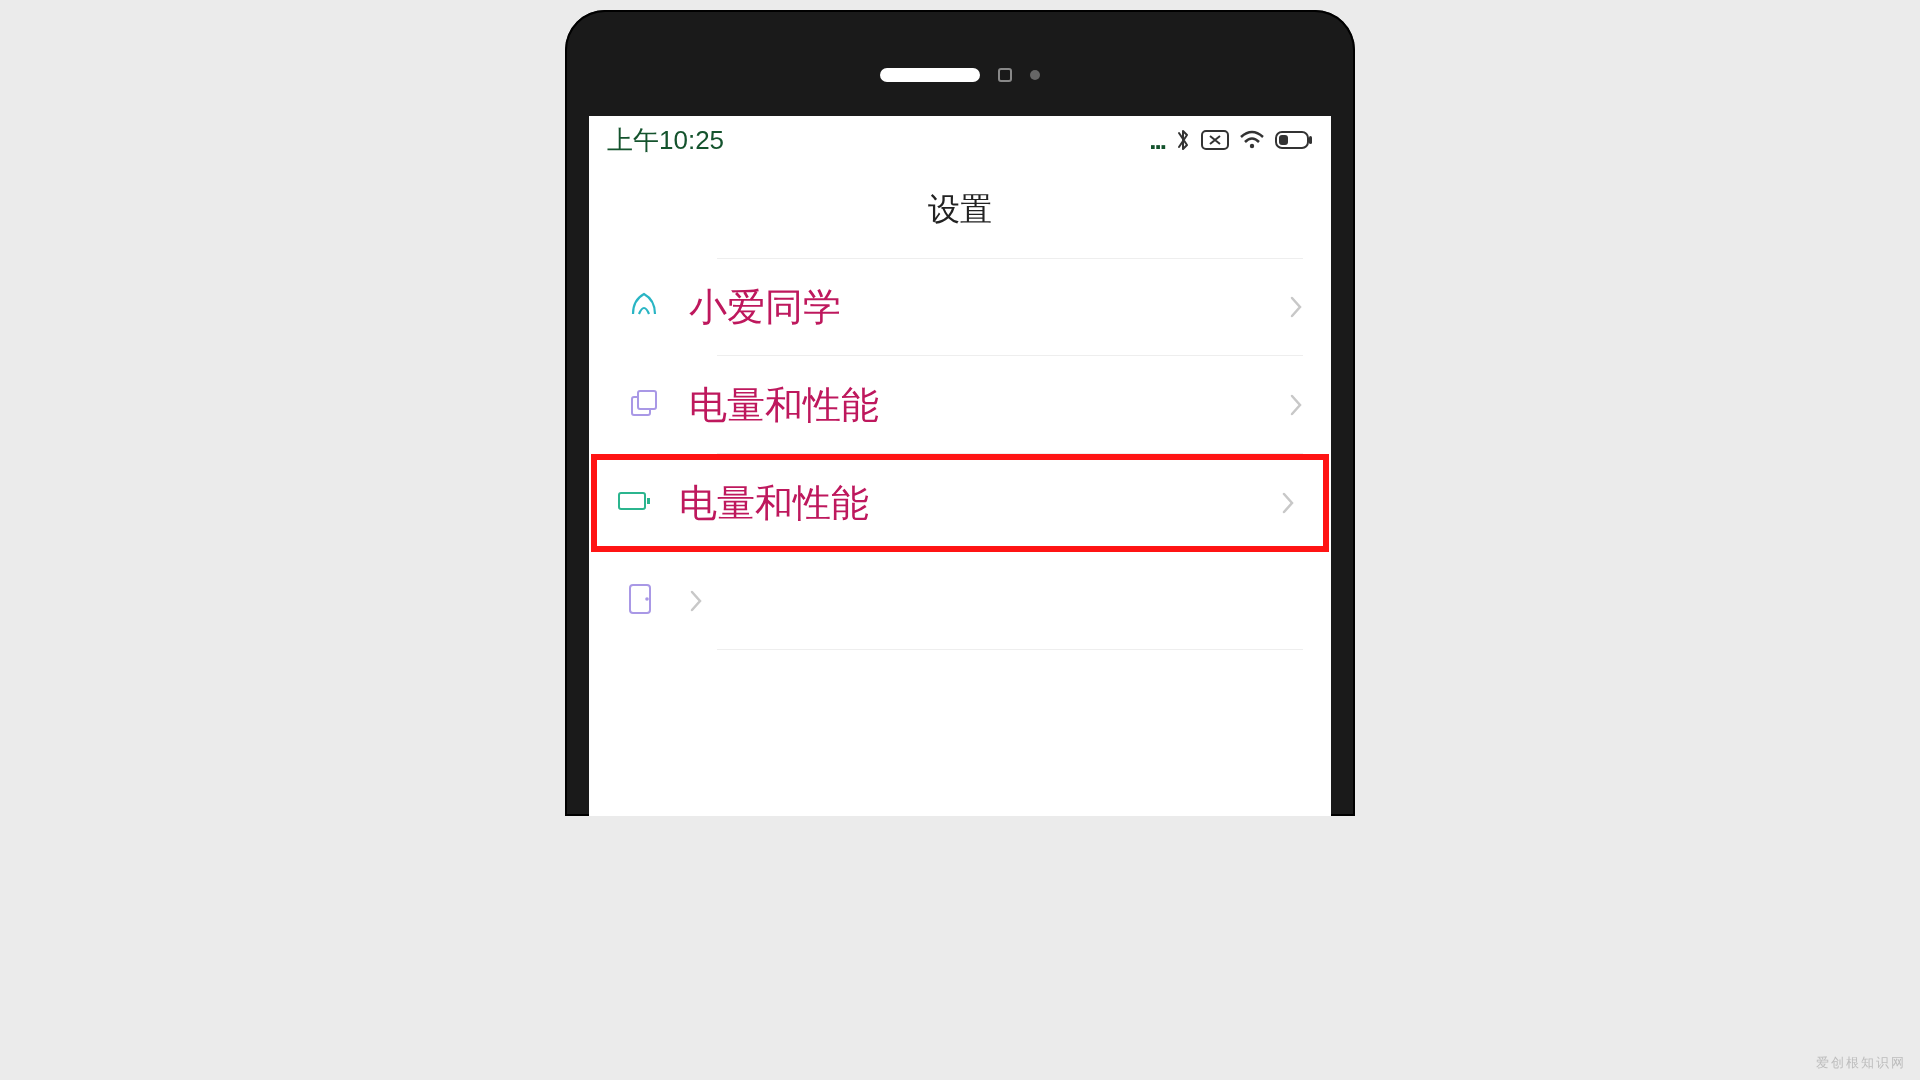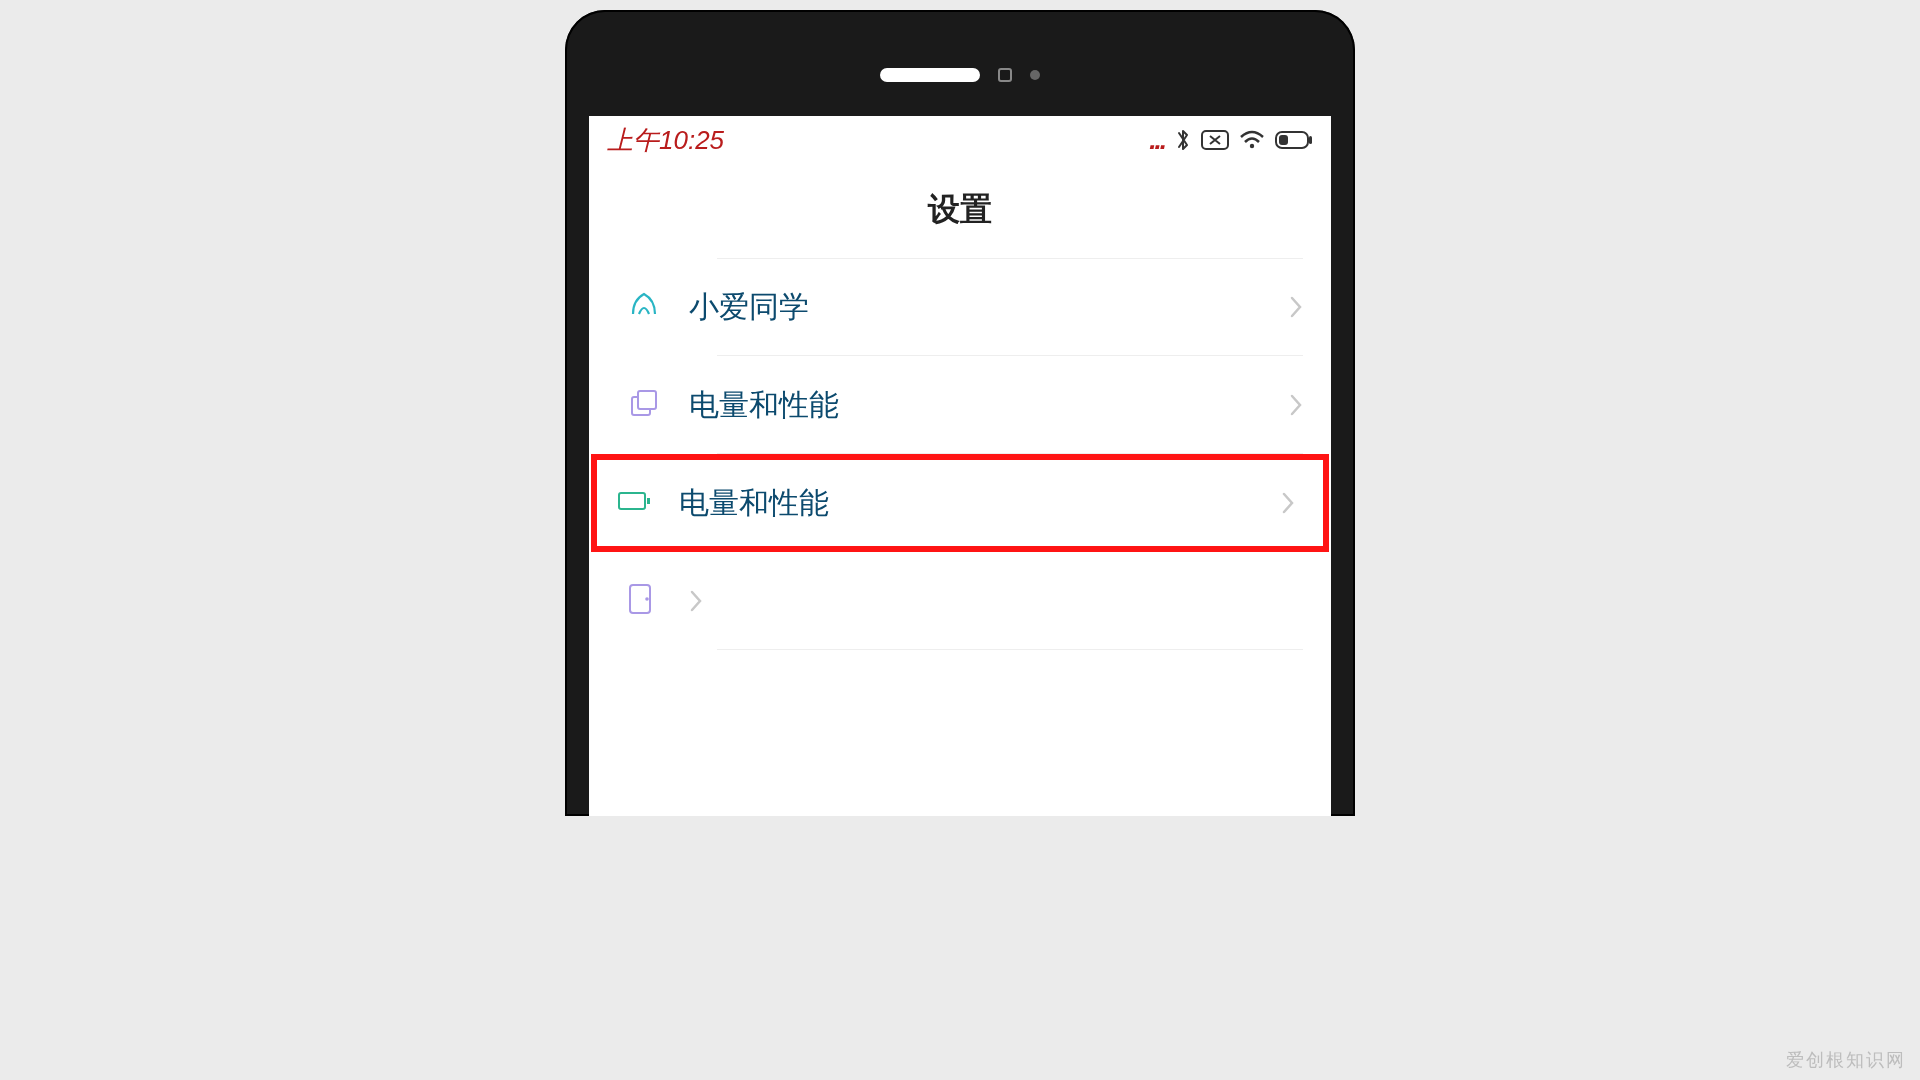--- a/index.html
+++ b/index.html
@@ -11,21 +11,21 @@
       display: flex;
       justify-content: center;
       align-items: flex-start;
       position: relative;
       overflow: hidden;
     }
     .watermark {
       position: absolute;
       bottom: 8px;
       right: 14px;
-      font-size: 18px;
+      font-size: 13px;
       color: #bdbdbd;
       letter-spacing: 2px;
     }
     .phone-frame {
       margin-top: 10px;
       width: 790px;
       background: #1a1a1a;
       border-radius: 40px 40px 0 0;
       padding: 24px 24px 0 24px;
       box-shadow: 0 0 0 2px #000 inset;
@@ -57,36 +57,35 @@
       height: 700px;
       overflow: hidden;
     }
     .status-bar {
       display: flex;
       justify-content: space-between;
       align-items: center;
       padding: 8px 18px 4px 18px;
       height: 44px;
       font-size: 26px;
-      color: #b91c1c;
-      font-style: italic;
+      color: #14532d;
     }
     .status-right {
       display: flex;
       align-items: center;
       gap: 10px;
     }
     .status-right svg { display: block; }
     .dots { font-size: 26px; letter-spacing: -2px; font-weight: bold; }
     .page-title {
       text-align: center;
       font-size: 32px;
       color: #222;
       padding: 28px 0 26px 0;
-      font-weight: 700;
+      font-weight: 400;
     }
     .list { }
     .row {
       display: flex;
       align-items: center;
       height: 98px;
       padding: 0 28px 0 38px;
       position: relative;
     }
     .row.highlighted {
@@ -95,22 +94,22 @@
       padding-left: 20px;
     }
     .icon-slot {
       width: 62px;
       display: flex;
       align-items: center;
       justify-content: flex-start;
     }
     .label {
       flex: 1;
-      font-size: 30px;
-      color: #0c4a6e;
+      font-size: 38px;
+      color: #be185d;
     }
     .chevron svg { display: block; }
     .divider {
       position: absolute;
       left: 128px;
       right: 28px;
       bottom: 0;
       height: 1px;
       background: #eee;
     }

